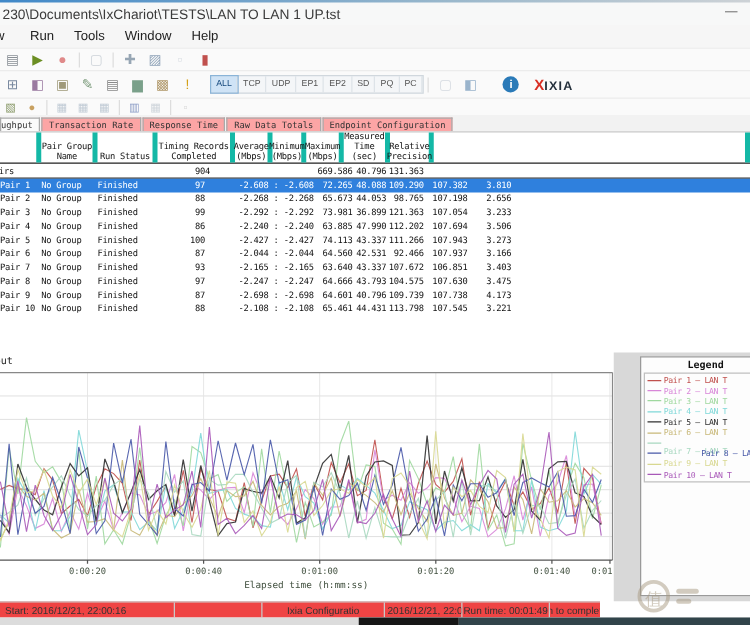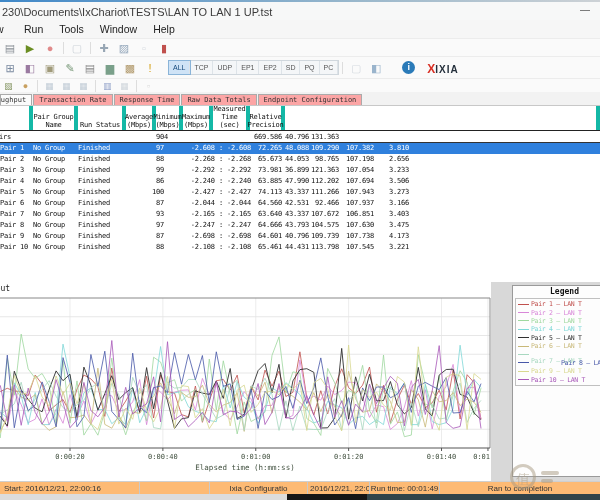--- a/index.html
+++ b/index.html
@@ -71,21 +71,21 @@
   
   .right-region{position:absolute;left:491px;top:282px;width:109px;height:199px;background:#d8d8d8}
   .legend{position:absolute;left:21px;top:3px;width:105px;height:192px;background:#fdfdfd;
           border:1px solid #9a9a9a;font-family:"DejaVu Sans Mono",monospace}
   .legend-title{font-size:8px;font-weight:bold;text-align:center;color:#111;height:12px;line-height:12px}
   .legend-items{margin:0 2px;border:1px solid #c0c0c0;padding:1px 2px}
   .litem{display:flex;align-items:center;height:8.4px;white-space:nowrap;font-size:6.5px}
   .sw{width:11px;height:1px;margin-right:2px;flex:none}
   .ltext{letter-spacing:-0.3px}
   
-  .statusbar{position:absolute;top:481px;left:0;width:600px;height:13px;background:#fdba74;
+  .statusbar{position:absolute;top:481px;left:0;width:480px;height:13px;background:#ef4444;
              border-top:1px solid #cfcfcf;display:flex;font-size:8px;color:#333;align-items:center}
   .sseg{height:100%;display:flex;align-items:center;border-right:1px solid #c9c9c9;padding:0 4px;
         justify-content:center;white-space:nowrap;overflow:hidden}
   .s1{width:140px;justify-content:flex-start}
   .s2{width:70px}.s3{width:98px}.s4{width:62px}.s5{width:70px}
   .s6{flex:1;border-right:none}
   
   .sliver{position:absolute;top:494px;left:0;width:600px;height:6px;background:#dcdcdc}
   .dark1{position:absolute;left:287px;top:0;width:80px;height:6px;background:#161616}
   .dark2{position:absolute;left:367px;top:0;width:233px;height:6px;background:#31444a}
@@ -182,20 +182,22 @@
       <div class="tab"><span>Raw Data Totals</span></div>
       <div class="tab"><span>Endpoint Configuration</span></div>
     </div>
 
   <div class="table">
     <div class="thead" id="thead">
         <div class="th c0"></div>
         <div class="th c1">Pair Group
 Name</div>
         <div class="th c2">Run Status</div>
+        <div class="th c3">Timing Records
+Completed</div>
         <div class="th c5">Average
 (Mbps)</div>
         <div class="th c6">Minimum
 (Mbps)</div>
         <div class="th c7">Maximum
 (Mbps)</div>
         <div class="th c8">Measured
 Time (sec)</div>
         <div class="th c9">Relative
 Precision</div>

